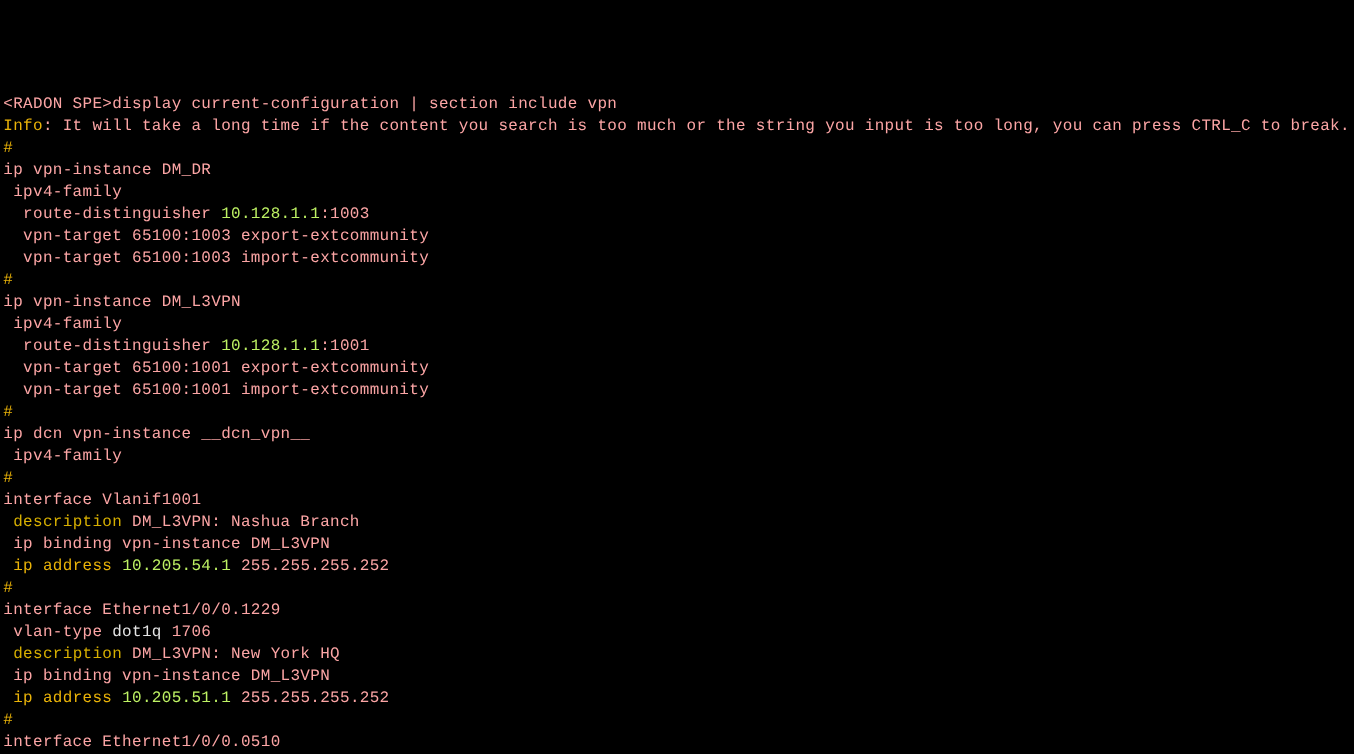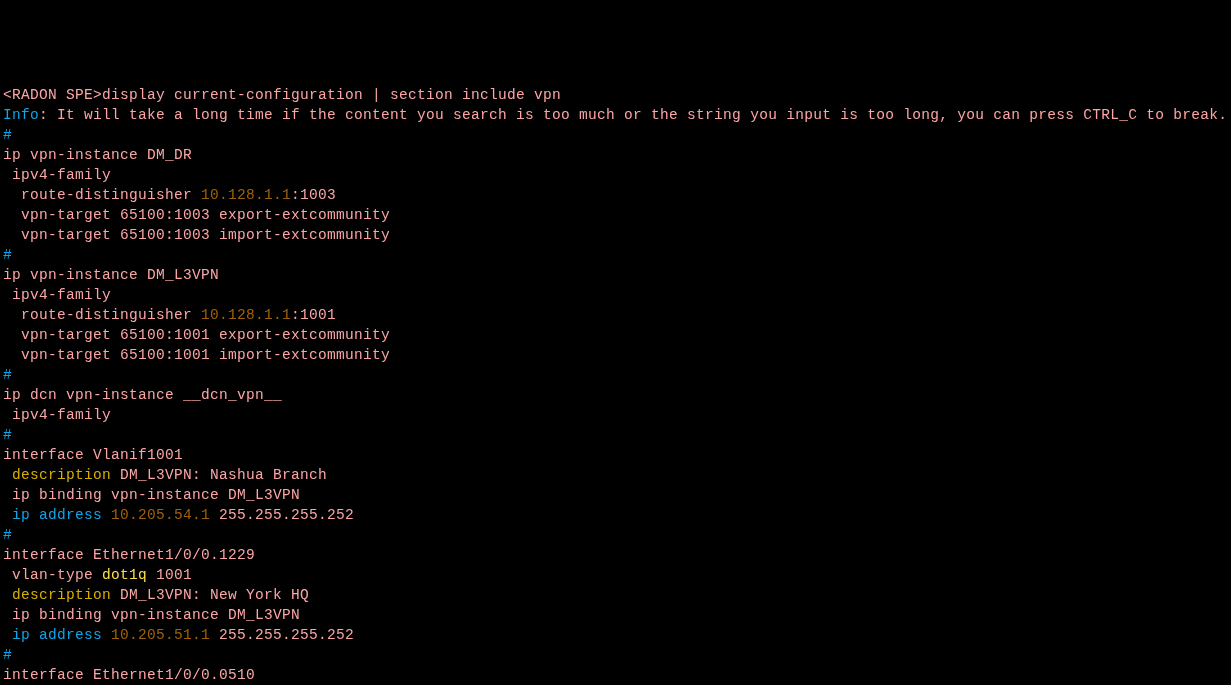--- a/index.html
+++ b/index.html
@@ -13,24 +13,24 @@
       font-family: 'Consolas', 'Monaco', 'Courier New', monospace;
       font-size: 14.5px;
       line-height: 20px;
       padding: 5px 3px;
       white-space: pre;
       overflow-x: auto;
     }
     .term {
       letter-spacing: 0.3px;
     }
-    .cyan { color: #0ea5e9; }
-    .magenta { color: #a16207; }
+    .cyan { color: #eab308; }
+    .magenta { color: #bef264; }
     .gold { color: #d7af00; }
-    .orange { color: #fde047; }
+    .orange { color: #e5e5e5; }
     .white { color: #fca5a5; }
   </style>
 </head>
 <body>
 
 
 
 <div class="term"><span class="white"><span>&lt;RADON SPE&gt;</span><span>display current-configuration | section include vpn</span></span>
 <span class="cyan">Info</span><span class="white">: It will take a long time if the content you search is too much or the string you input is too long, you can press CTRL_C to break.</span>
 <span class="cyan">#</span>
@@ -48,21 +48,21 @@
 <span class="cyan">#</span>
 <span class="white">ip dcn vpn-instance __dcn_vpn__</span>
 <span class="white"> ipv4-family</span>
 <span class="cyan">#</span>
 <span class="white">interface Vlanif1001</span>
 <span class="white"> </span><span class="gold">description</span><span class="white"> DM_L3VPN: Nashua Branch</span>
 <span class="white"> ip binding vpn-instance DM_L3VPN</span>
 <span class="white"> </span><span class="cyan">ip address</span><span> </span><span class="magenta">10.205.54.1</span><span class="white"> 255.255.255.252</span>
 <span class="cyan">#</span>
 <span class="white">interface Ethernet1/0/0.1229</span>
-<span class="white"> vlan-type </span><span class="orange">dot1q</span><span class="white"> 1001</span>
+<span class="white"> vlan-type </span><span class="orange">dot1q</span><span class="white"> 1706</span>
 <span class="white"> </span><span class="gold">description</span><span class="white"> DM_L3VPN: New York HQ</span>
 <span class="white"> ip binding vpn-instance DM_L3VPN</span>
 <span class="white"> </span><span class="cyan">ip address</span><span> </span><span class="magenta">10.205.51.1</span><span class="white"> 255.255.255.252</span>
 <span class="cyan">#</span>
 <span class="white">interface Ethernet1/0/0.0510</span>
 
 
 
 </div>
 

